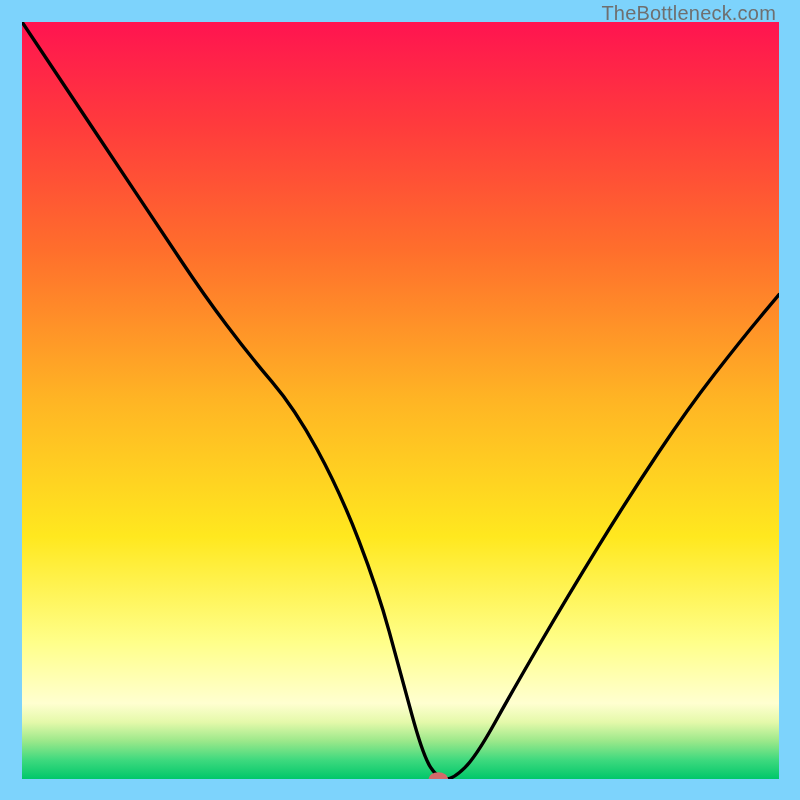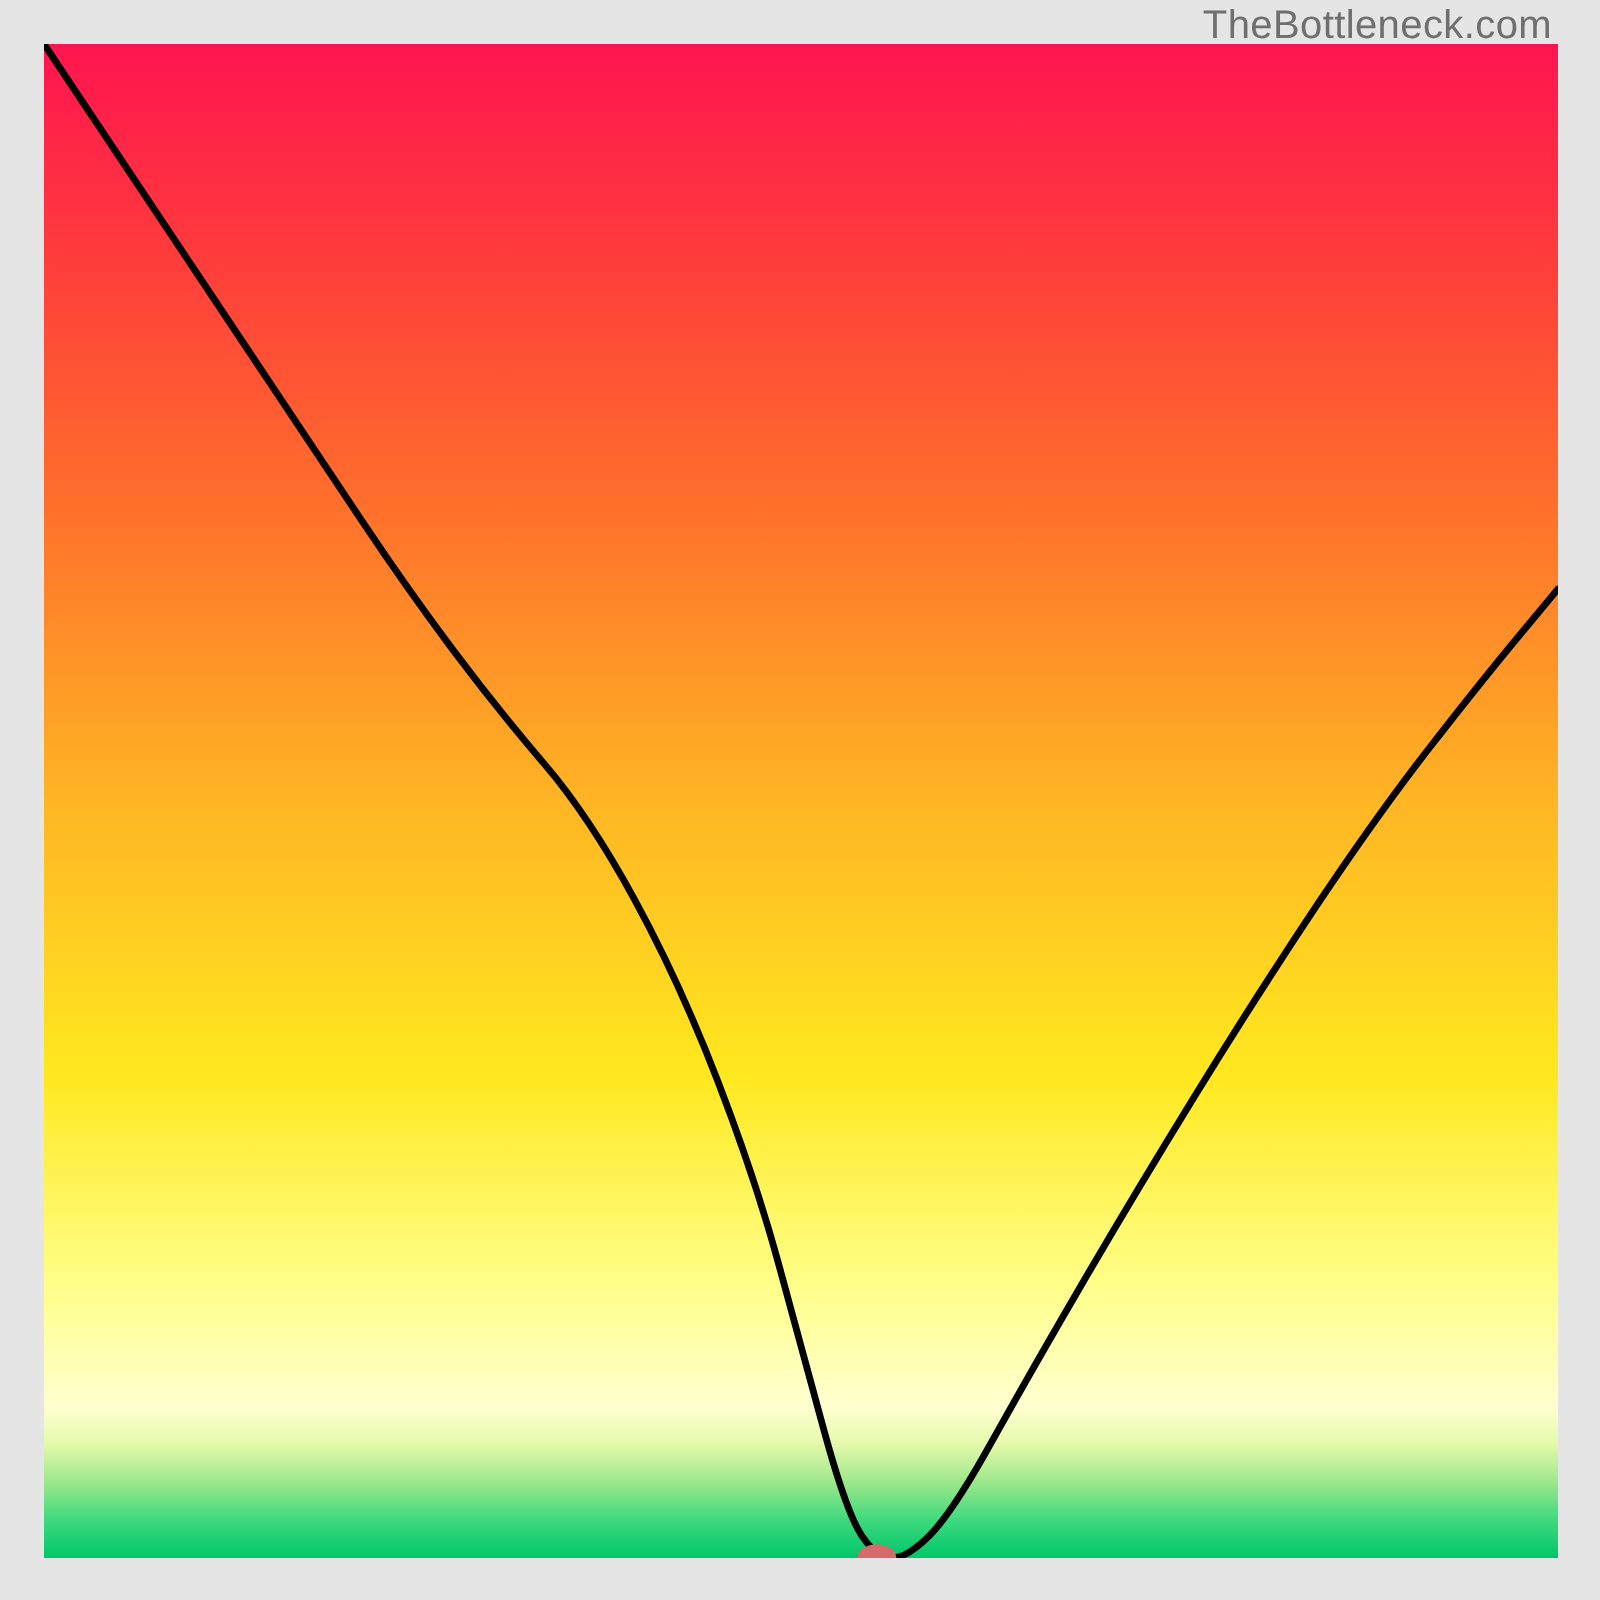--- a/index.html
+++ b/index.html
@@ -9,21 +9,21 @@
     height: 800px;
     background: #000;
     overflow: hidden;
   }
   .frame {
     position: absolute;
     left: 0;
     top: 0;
     width: 800px;
     height: 800px;
-    background: #e5e5e5;
+    background: #7dd3fc;
   }
   .plot {
     position: absolute;
     left: 22px;
     top: 22px;
     width: 757px;
     height: 757px;
     overflow: hidden;
   }
   .gradient {

